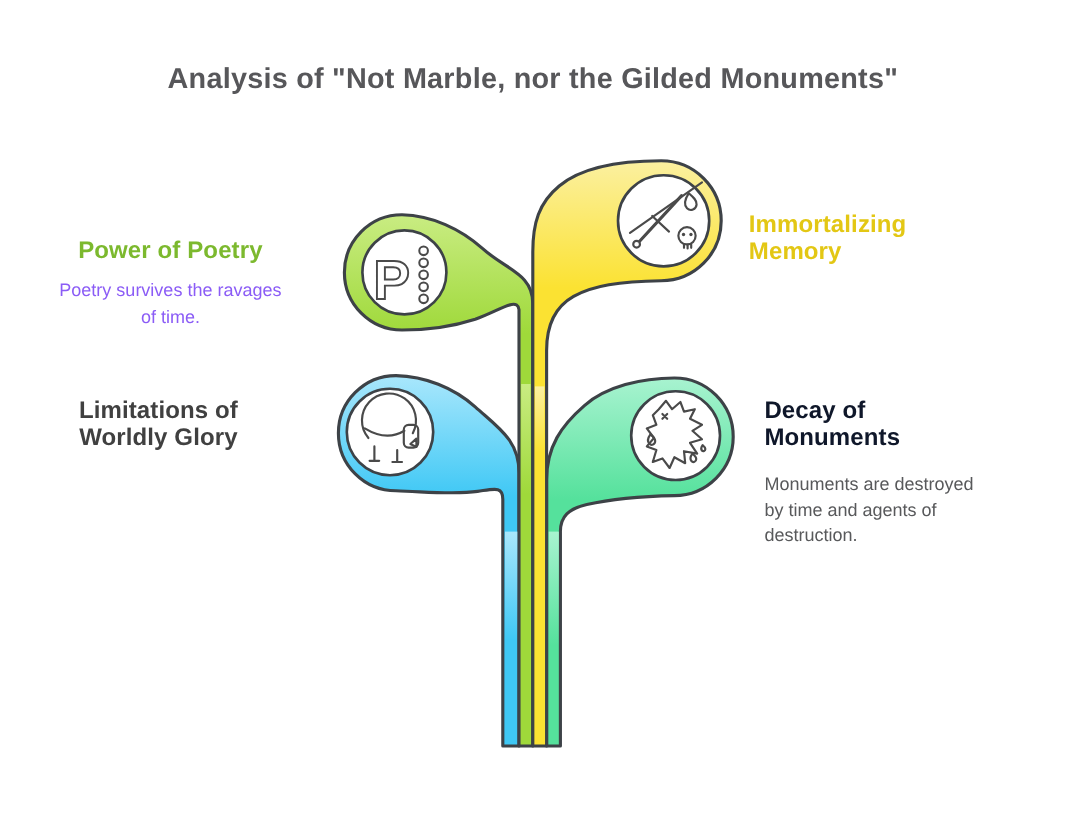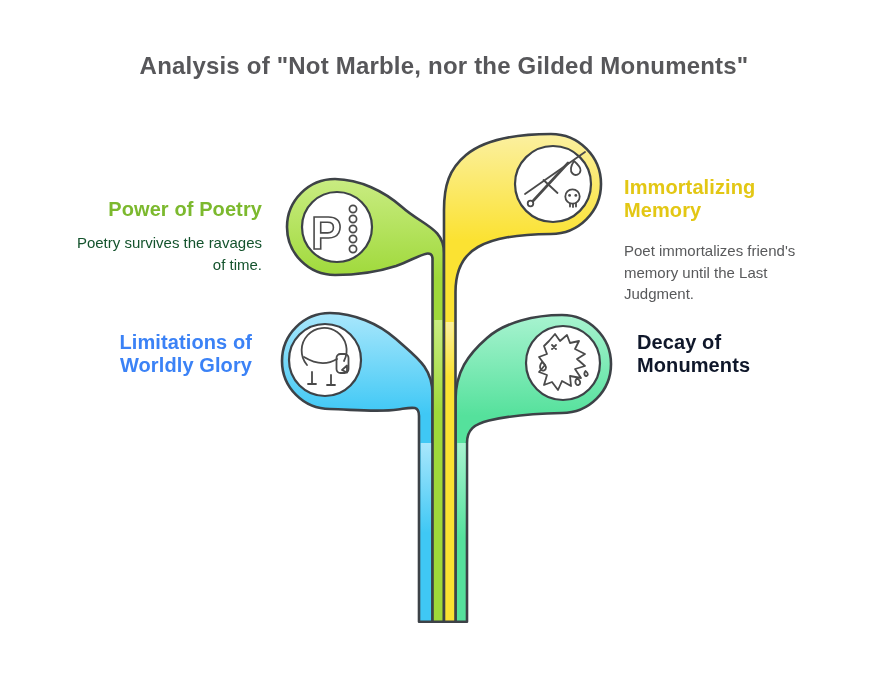--- a/index.html
+++ b/index.html
@@ -13,21 +13,21 @@
   }
   .plant { position:absolute; top:0; left:0; }
   .block { position:absolute; }
   .block h2 {
     margin:0; font-size:20px; font-weight:bold; line-height:23px;
     white-space:pre-line; letter-spacing:0.1px;
   }
   .block p {
     margin:0; font-size:15px; line-height:21.5px; white-space:pre-line;
   }
-  .align-right { text-align:right; }
+  .align-right { text-align:center; }
   .b-poetry    { top:198px;  right:626px; width:240px; }
   .b-poetry p  { margin-top:11px; }
   .b-memory    { top:150px;  left:624px;  width:215px;margin-top:26px; }
   .b-memory p  { margin-top:18px; }
   .b-glory     { top:331px;  right:636px; width:240px; }
   .b-glory p   { margin-top:16px; }
   .b-monuments { top:331px;  left:637px;  width:225px; }
   .b-monuments p { margin-top:16px; }
 </style>
 </head>
@@ -163,35 +163,35 @@
                L 552,382 L 544,385 L 547,375 L 539,372 L 545,365 L 539,357 L 547,354 L 544,346 Z"></path>
       <path d="M 552,345 L 556,349 M 556,345 L 552,349"></path>
       <path d="M 542,362 C 539.8,365 539.2,367.5 541,369.6 C 542.8,371.7 546,370.4 546,367.6 C 546,365.2 543.8,363.5 542,362 Z"></path>
       <path d="M 577,378 C 575.2,380.5 574.8,382.5 576.2,384.2 C 577.6,385.9 580.2,384.8 580.2,382.5 C 580.2,380.6 578.5,379.2 577,378 Z"></path>
       <path d="M 585.5,371 C 584.2,372.8 583.9,374.2 584.9,375.4 C 585.9,376.6 587.8,375.8 587.8,374.2 C 587.8,372.8 586.6,371.9 585.5,371 Z"></path>
     </g>
   </svg>
 
   <div class="block b-poetry align-right">
     <h2 style="color: rgb(124, 185, 46);">Power of Poetry</h2>
-    <p style="color: #14532d;">Poetry survives the ravages
+    <p style="color: #8b5cf6;">Poetry survives the ravages
 of time.</p>
   </div>
 
   <div class="block b-memory">
     <h2 style="color: rgb(227, 199, 20);">Immortalizing
 Memory</h2>
-    <p style="color: rgb(88, 89, 91);">Poet immortalizes friend's
-memory until the Last
-Judgment.</p>
   </div>
 
   <div class="block b-glory align-right">
-    <h2 style="color: #3b82f6;">Limitations of
+    <h2 style="color: #404040;">Limitations of
 Worldly Glory</h2>
   </div>
 
   <div class="block b-monuments">
     <h2 style="color: #0f172a;">Decay of
 Monuments</h2>
+    <p style="color: rgb(88, 89, 91);">Monuments are destroyed
+by time and agents of
+destruction.</p>
   </div>
 
 </div>
 
 </body></html>

